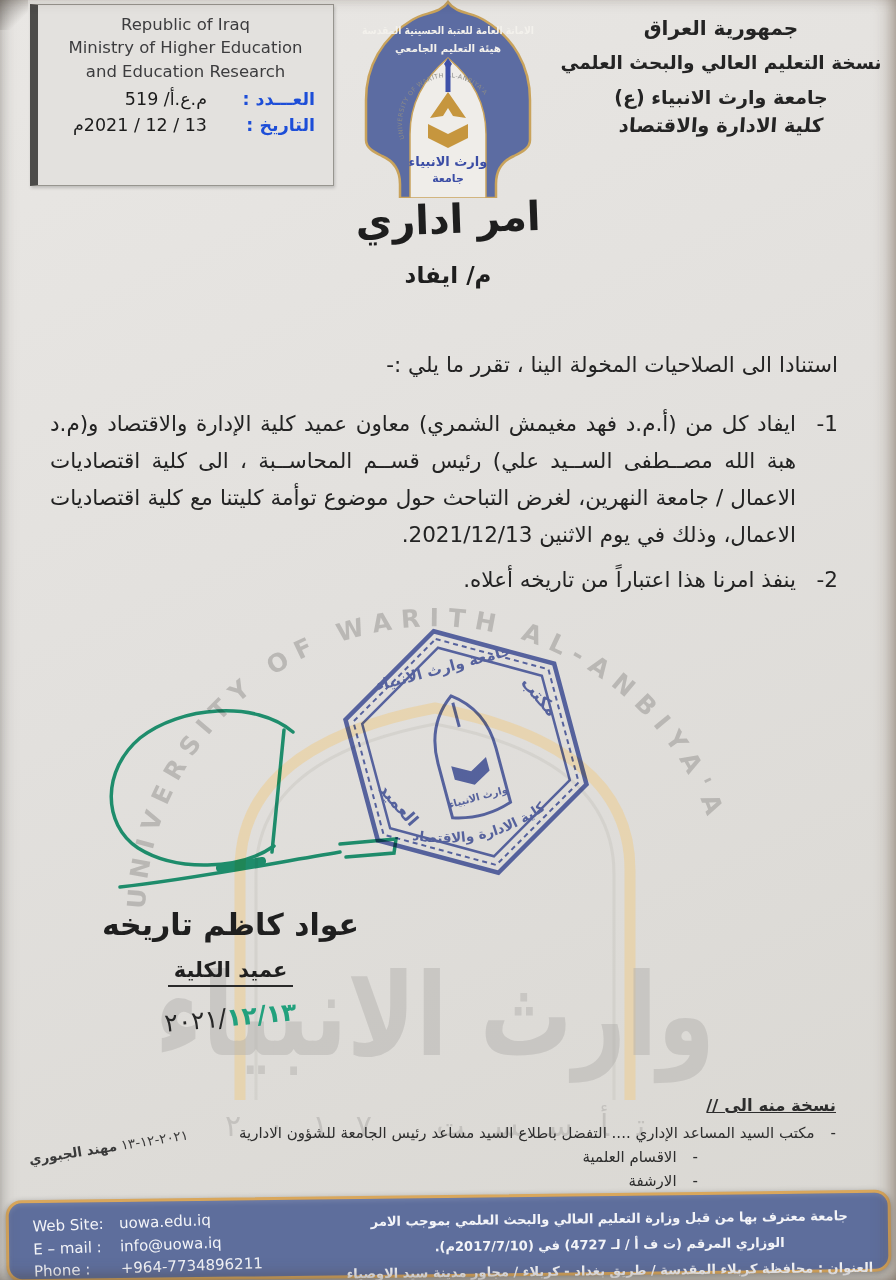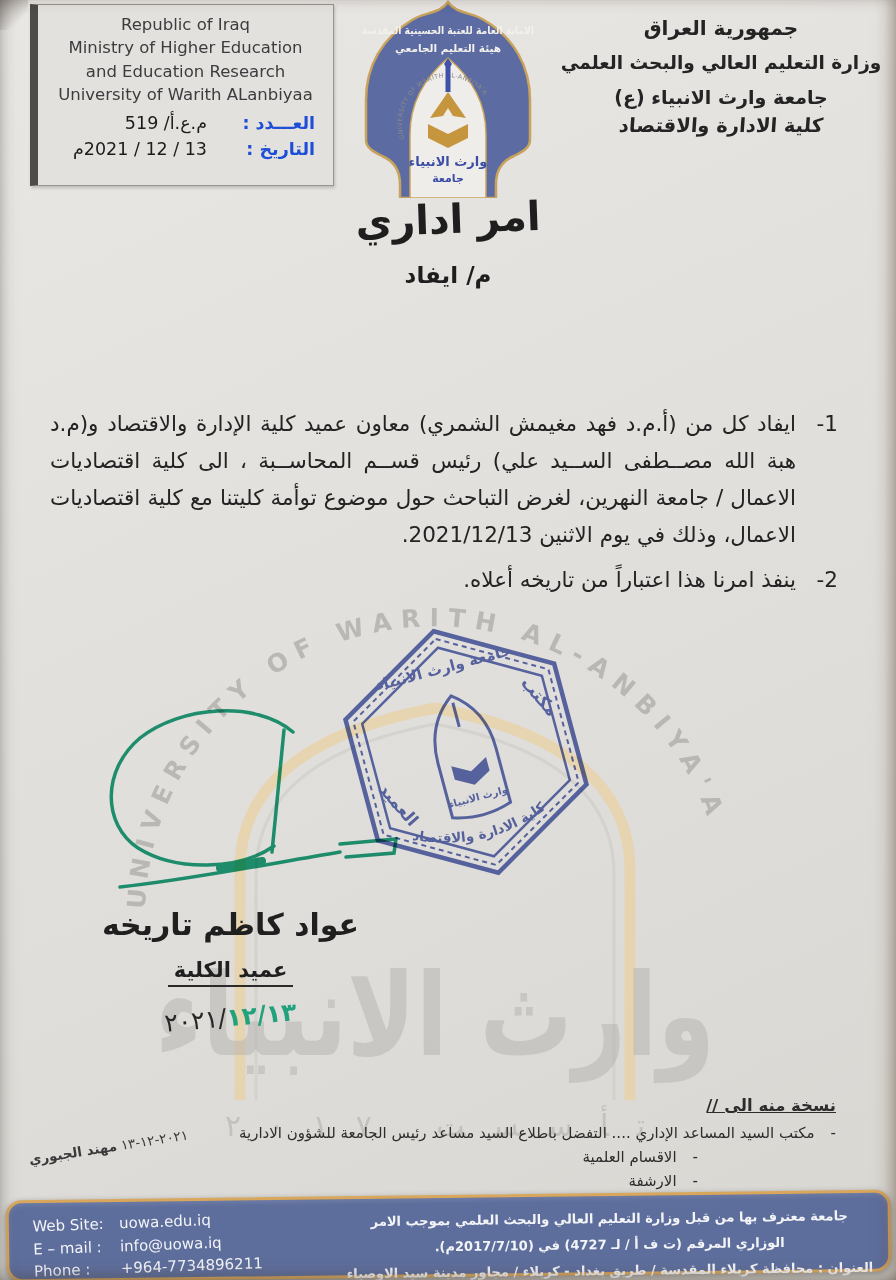--- a/index.html
+++ b/index.html
@@ -92,21 +92,20 @@
       <path d="M201 560 L201 334 Q201 218 380 184 Q559 218 559 334 L559 560" stroke="#c9c7c2" stroke-width="3" fill="none" opacity="0.5"></path>
       <text x="380" y="515" text-anchor="middle" font-size="115" font-weight="bold" fill="#b3b1ae" opacity="0.48" textLength="560" lengthAdjust="spacingAndGlyphs">وارث الانبياء</text>
       <text x="380" y="596" text-anchor="middle" font-size="30" fill="#b3b1ae" opacity="0.6" textLength="420" lengthAdjust="spacing">تأسست ٢٠١٧</text>
     </svg>
   </div>
 
   <div class="num-box">
     <div class="en-line">Republic of Iraq</div>
     <div class="en-line">Ministry of Higher Education</div>
     <div class="en-line">and Education Research</div>
-    <div class="en-line">University of Warith ALanbiyaa</div>
     <div class="nd-row">
       <span class="nd-label">العـــدد :</span>
       <span class="nd-value">م.ع.أ/ 519</span>
     </div>
     <div class="nd-row">
       <span class="nd-label">التاريخ :</span>
       <span class="nd-value">13 / 12 / 2021م</span>
     </div>
   </div>
 
@@ -126,28 +125,29 @@
       <rect x="103.5" y="66" width="5" height="26" fill="#3f51a8"></rect>
       <path d="M106 92 L88 118 L101 116 L106 108 L111 116 L124 118 Z" fill="#c6963e"></path>
       <path d="M86 124 L106 134 L126 124 L126 138 L106 148 L86 138 Z" fill="#c6963e"></path>
       <text x="106" y="166" text-anchor="middle" font-size="13" font-weight="bold" fill="#3b4da5">وارث الانبياء</text>
       <text x="106" y="182" text-anchor="middle" font-size="11" font-weight="bold" fill="#3b4da5">جامعة</text>
     </svg>
   </div>
 
   <div class="gov">
     <div class="gov-l1">جمهورية العراق</div>
-    <div class="gov-l2">وزارة التعليم العالي والبحث العلمي</div>
+    <div class="gov-l2">نسخة التعليم العالي والبحث العلمي</div>
     <div class="gov-l3">جامعة وارث الانبياء (ع)</div>
     <div class="gov-l4">كلية الادارة والاقتصاد</div>
   </div>
 
   <h1 class="title">امر اداري</h1>
   <div class="subject">م/ ايفاد</div>
 
+  <div class="intro">استنادا الى الصلاحيات المخولة الينا ، تقرر ما يلي :-</div>
 
   <div class="items">
     <div class="item">
       <span class="item-num">1-</span>
       <span>ايفاد كل من (أ.م.د فهد مغيمش الشمري) معاون عميد كلية الإدارة والاقتصاد و(م.د هبة الله مصــطفى الســيد علي) رئيس قســم المحاســبة ، الى كلية اقتصاديات الاعمال / جامعة النهرين، لغرض التباحث حول موضوع توأمة كليتنا مع كلية اقتصاديات الاعمال، وذلك في يوم الاثنين 2021/12/13.</span>
     </div>
     <div class="item">
       <span class="item-num">2-</span>
       <span>ينفذ امرنا هذا اعتباراً من تاريخه أعلاه.</span>
     </div>

